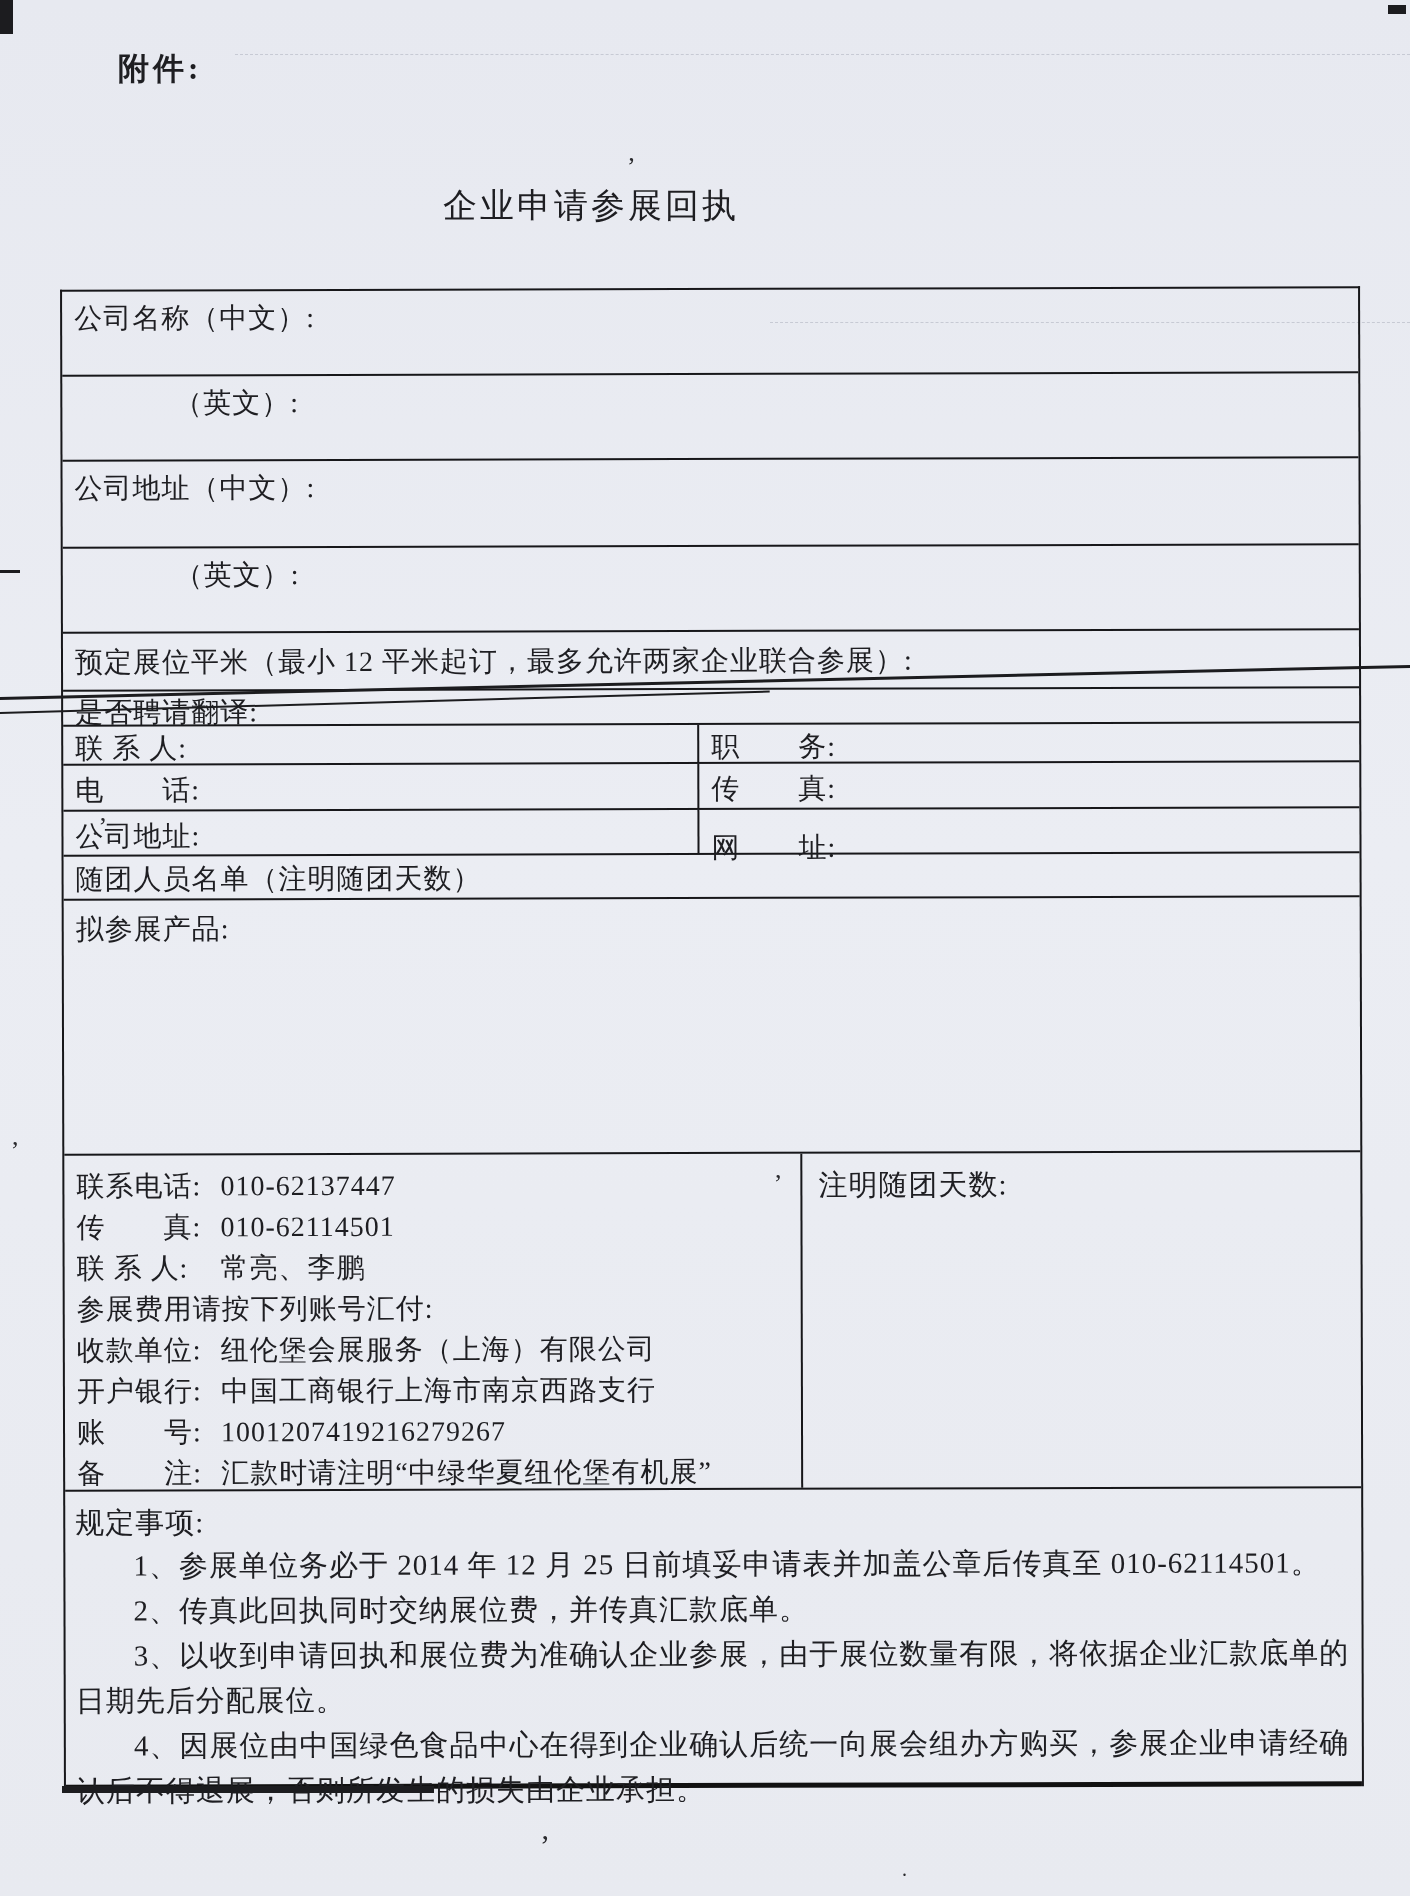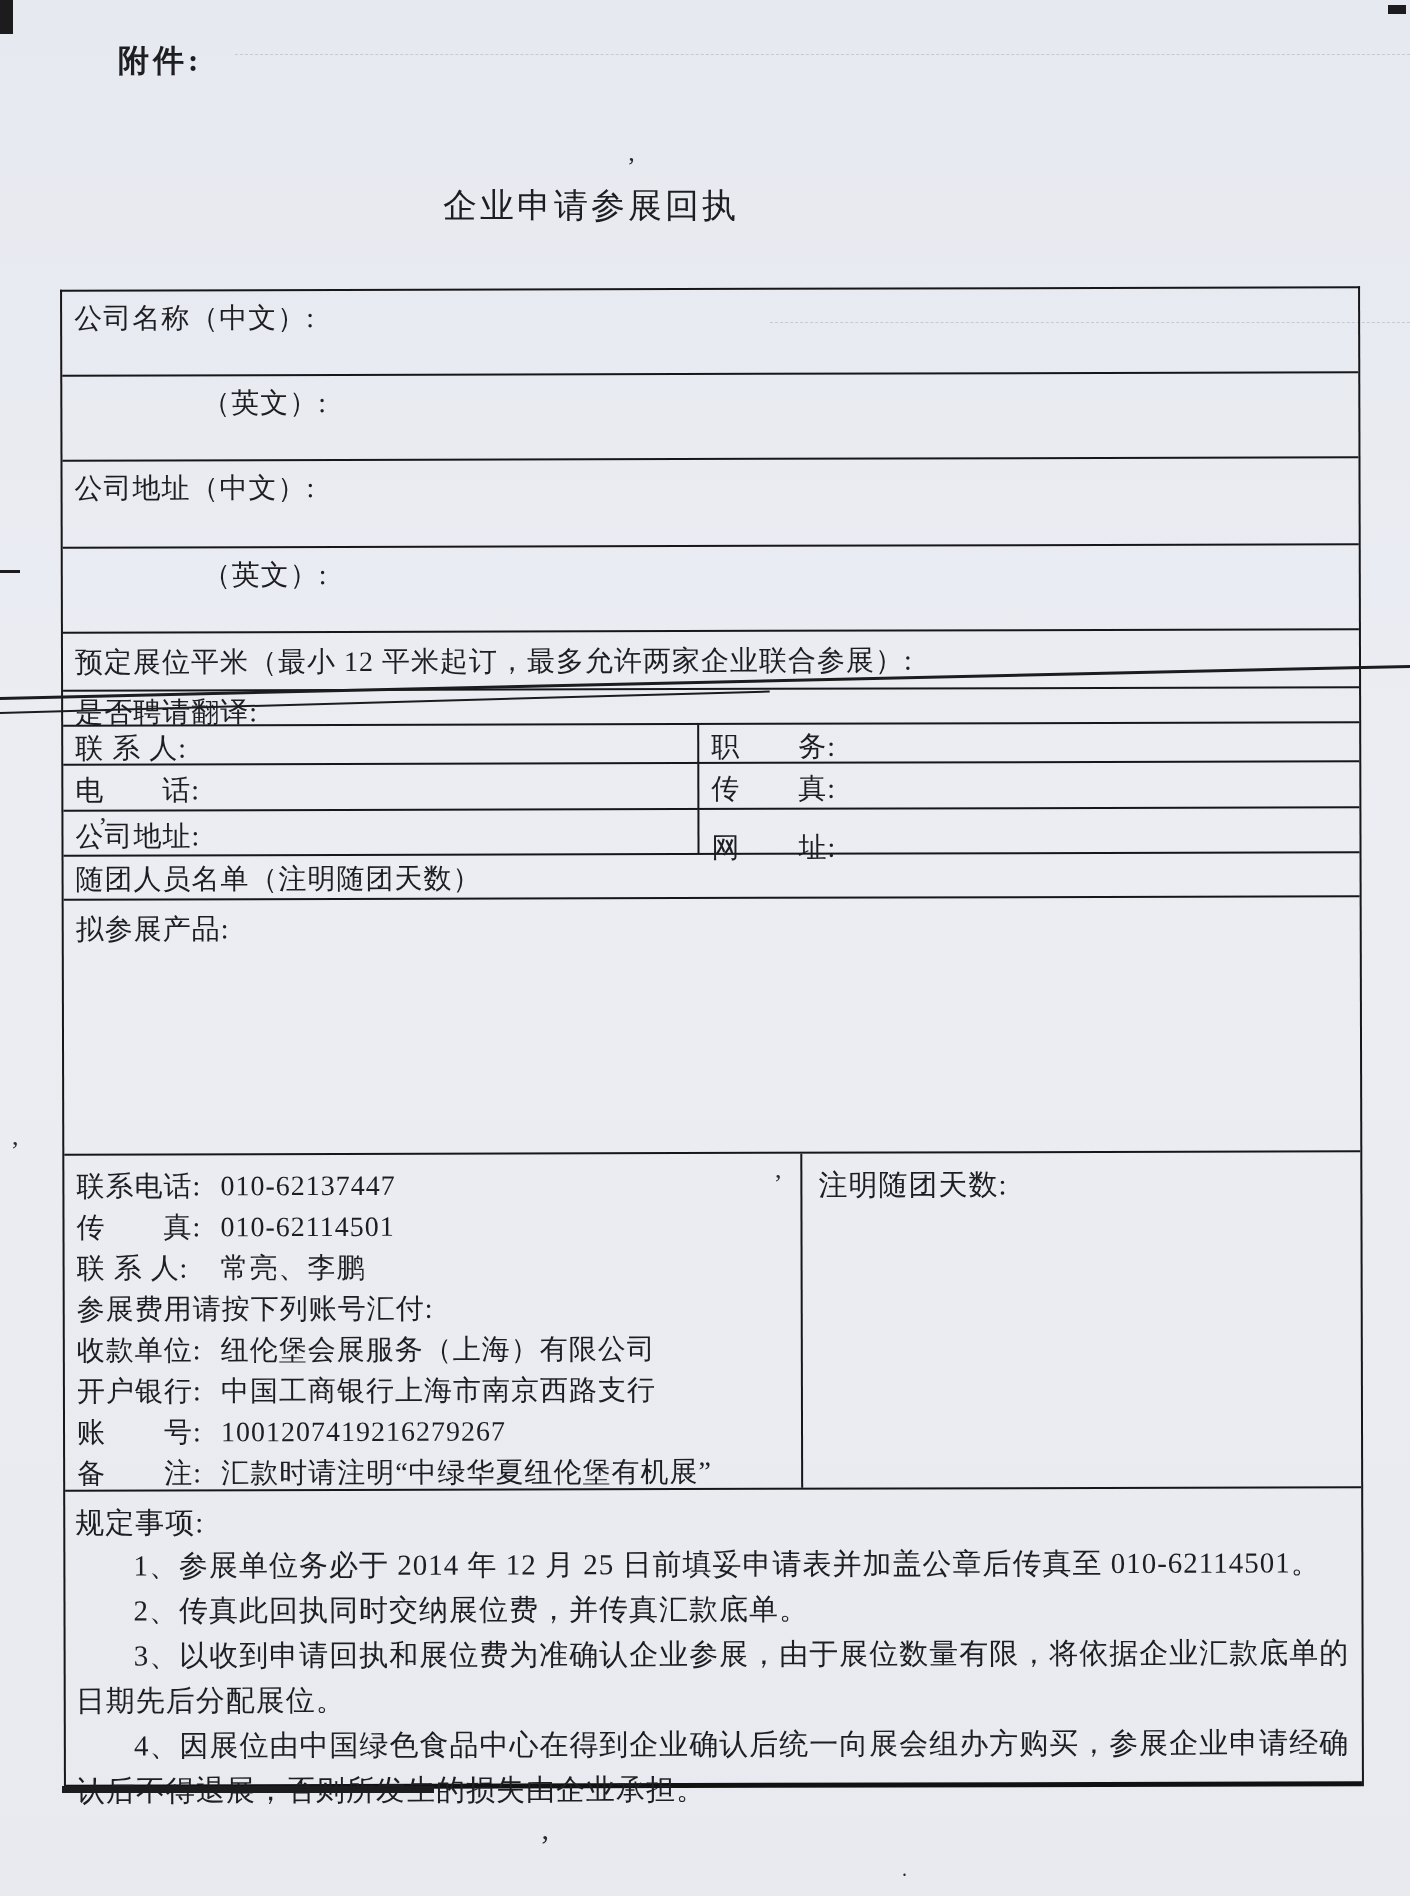--- a/index.html
+++ b/index.html
@@ -8,42 +8,42 @@
     background:#dfe2ea;
   }
   #page{
     position:relative;
     width:1410px;height:1896px;
     background:linear-gradient(180deg,#e7e9f0 0%,#ebedf3 45%,#e8eaf0 100%);
     overflow:hidden;
     color:#1e1e22;
   }
   .attachment{
-    position:absolute;left:118px;top:40px;
+    position:absolute;left:118px;top:48px;
     font-size:31px;font-weight:600;letter-spacing:4px;
   }
   .title{
     position:absolute;left:443px;top:183px;
     font-size:34px;font-weight:400;letter-spacing:3px;
   }
   
   .tbl{
     position:absolute;left:62px;top:288px;width:1300px;
     border:2px solid #17171a;border-bottom:none;
     box-sizing:border-box;
     transform:rotate(-0.15deg);
   }
   .row{
     position:relative;box-sizing:border-box;
     border-bottom:2px solid #17171a;
     font-size:28px;letter-spacing:1px;
     overflow:visible;
   }
   .row .lbl{display:inline-block;padding:8px 0 0 12px;}
-  .row.indent .lbl{padding-left:112px;margin-left:28px;}
+  .row.indent .lbl{padding-left:112px;}
   .split{display:flex;}
   .split .cell{box-sizing:border-box;overflow:visible;}
   .split .cell.left{border-right:2px solid #17171a;}
   .split .cell .lbl{padding-top:3px;}
   .payment{padding:10px 14px 0 12px;font-size:28px;}
   .payment .pline{line-height:41px;white-space:nowrap;}
   .payment .pl{display:inline-block;min-width:130px;}
   .payment .pv{padding-left:14px;}
   .stampcell{padding:12px 0 0 16px;font-size:29px;}
   .rules{padding:10px 10px 0 10px;font-size:29px;}

